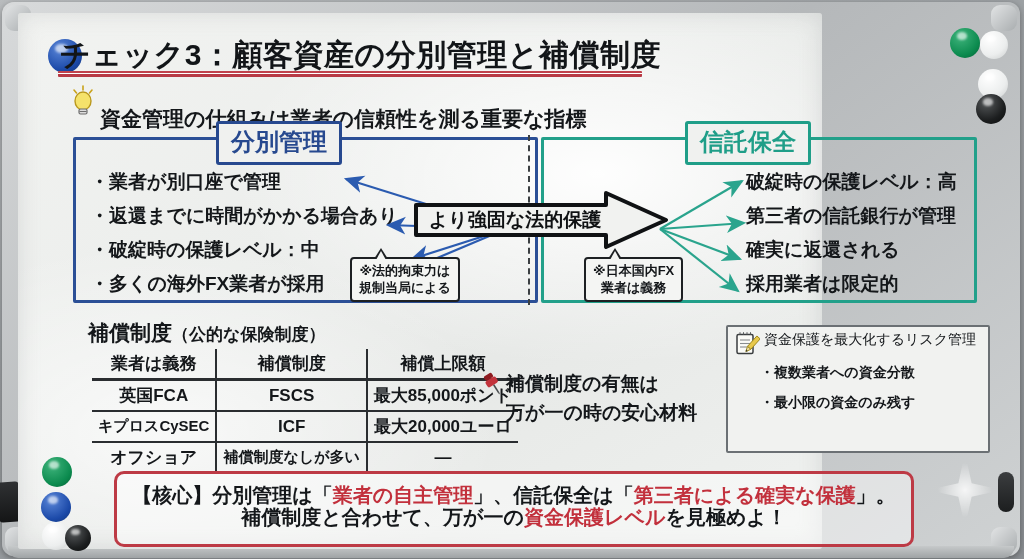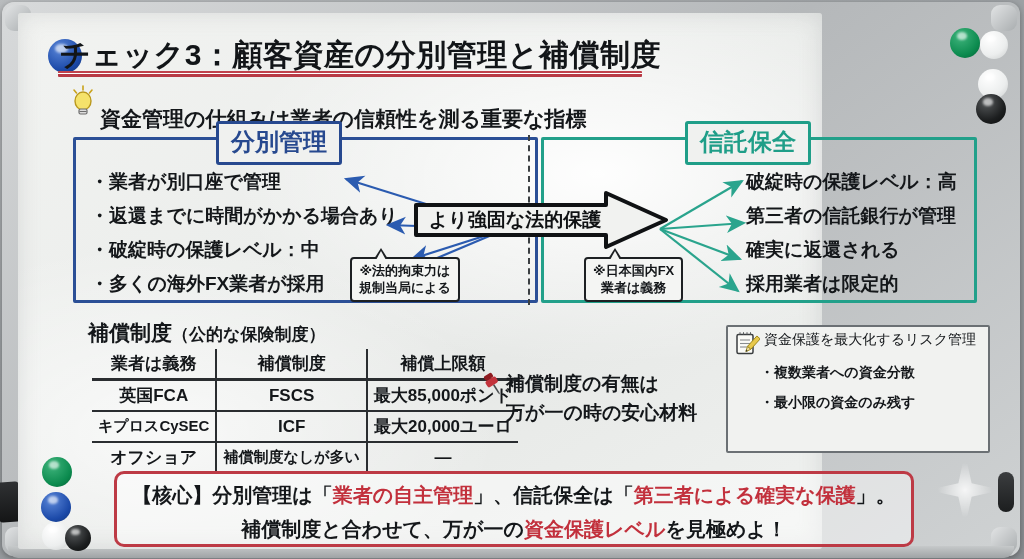--- a/index.html
+++ b/index.html
@@ -185,21 +185,21 @@
   
   .concl {
     position: absolute; left: 96px; top: 458px; width: 800px; height: 76px;
     border: 3px solid #bd3a45; border-radius: 10px; background: rgba(255,255,255,.45);
   }
   .concl-l1, .concl-l2 {
     position: absolute; width: 100%; text-align: center;
     font-size: 20px; font-weight: 700; color: #14171a; white-space: nowrap;
   }
   .concl-l1 { top: 8px; font-family: Liberation Mono, monospace; }
-  .concl-l2 { top: 42px; }
+  .concl-l2 { top: 30px; }
   .hl { color: #c2303c; }
 </style>
 </head>
 <body>
 
 <div id="root">
 
   <div class="wall"></div>
 
   <div class="frame">

